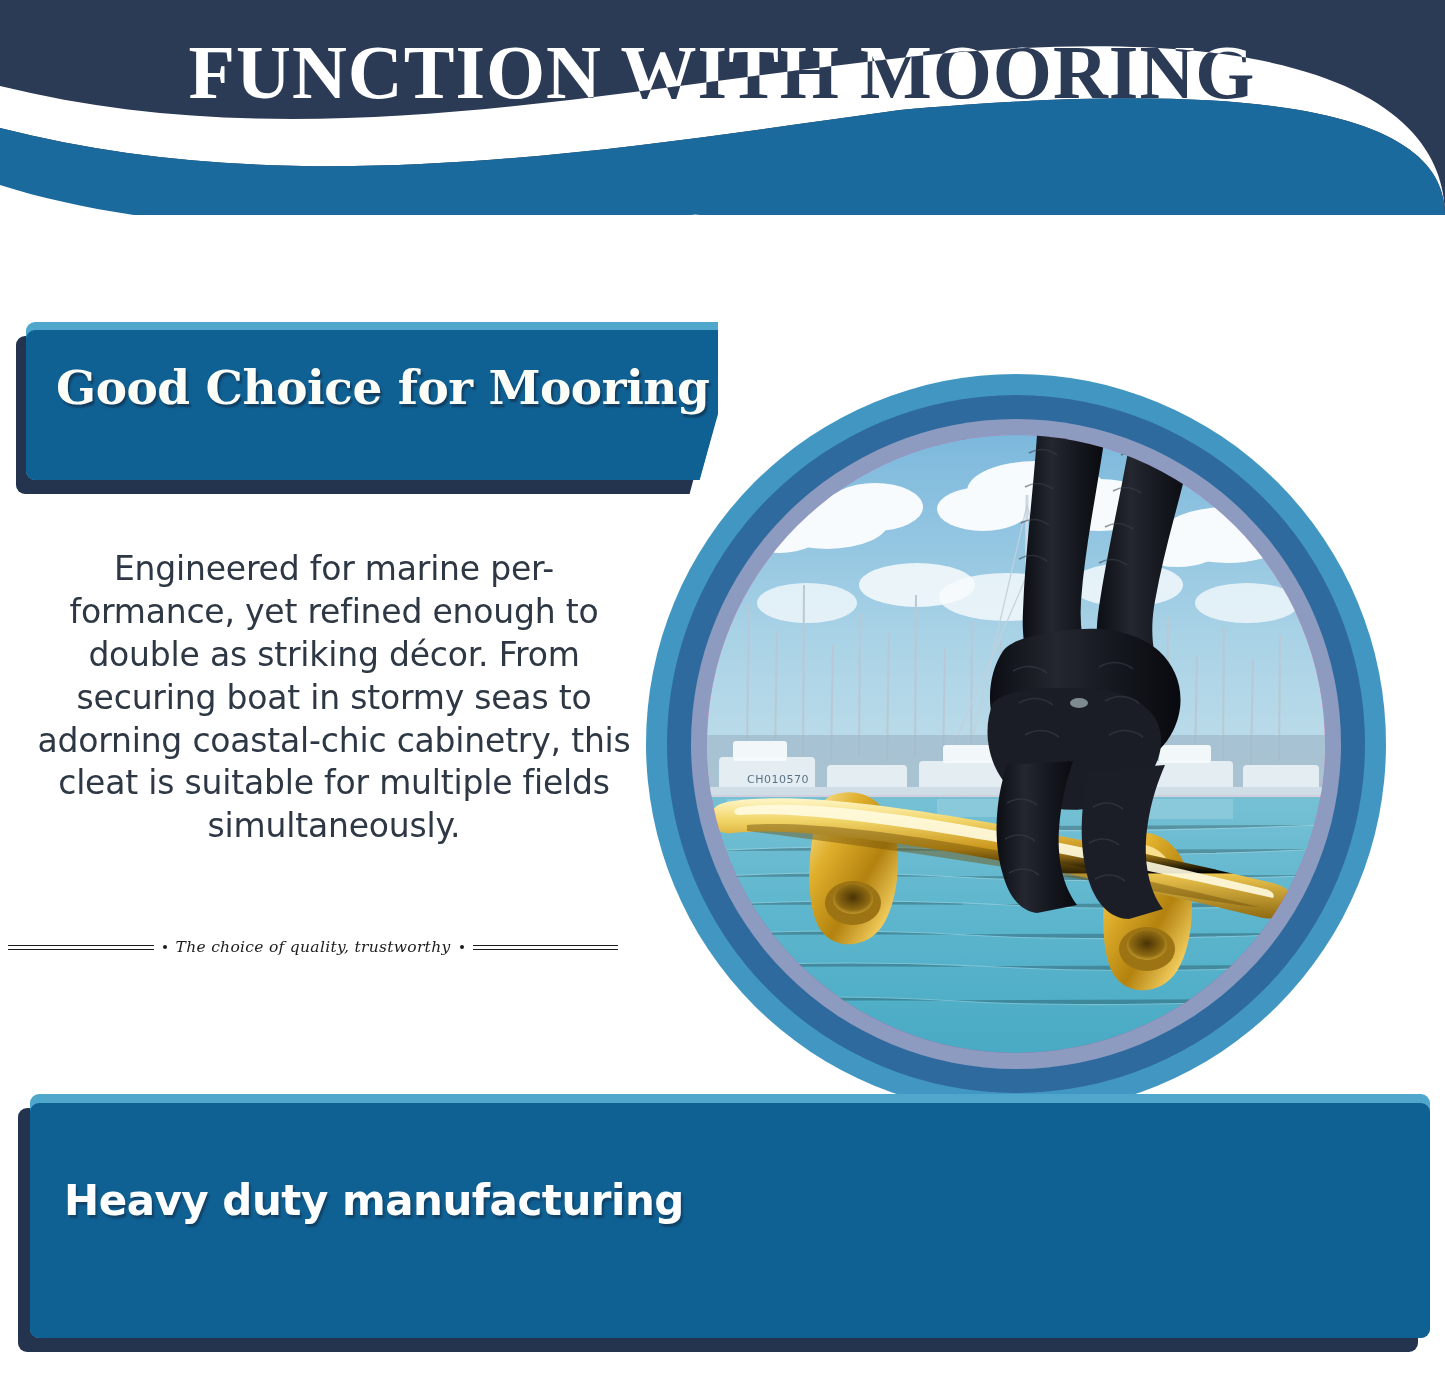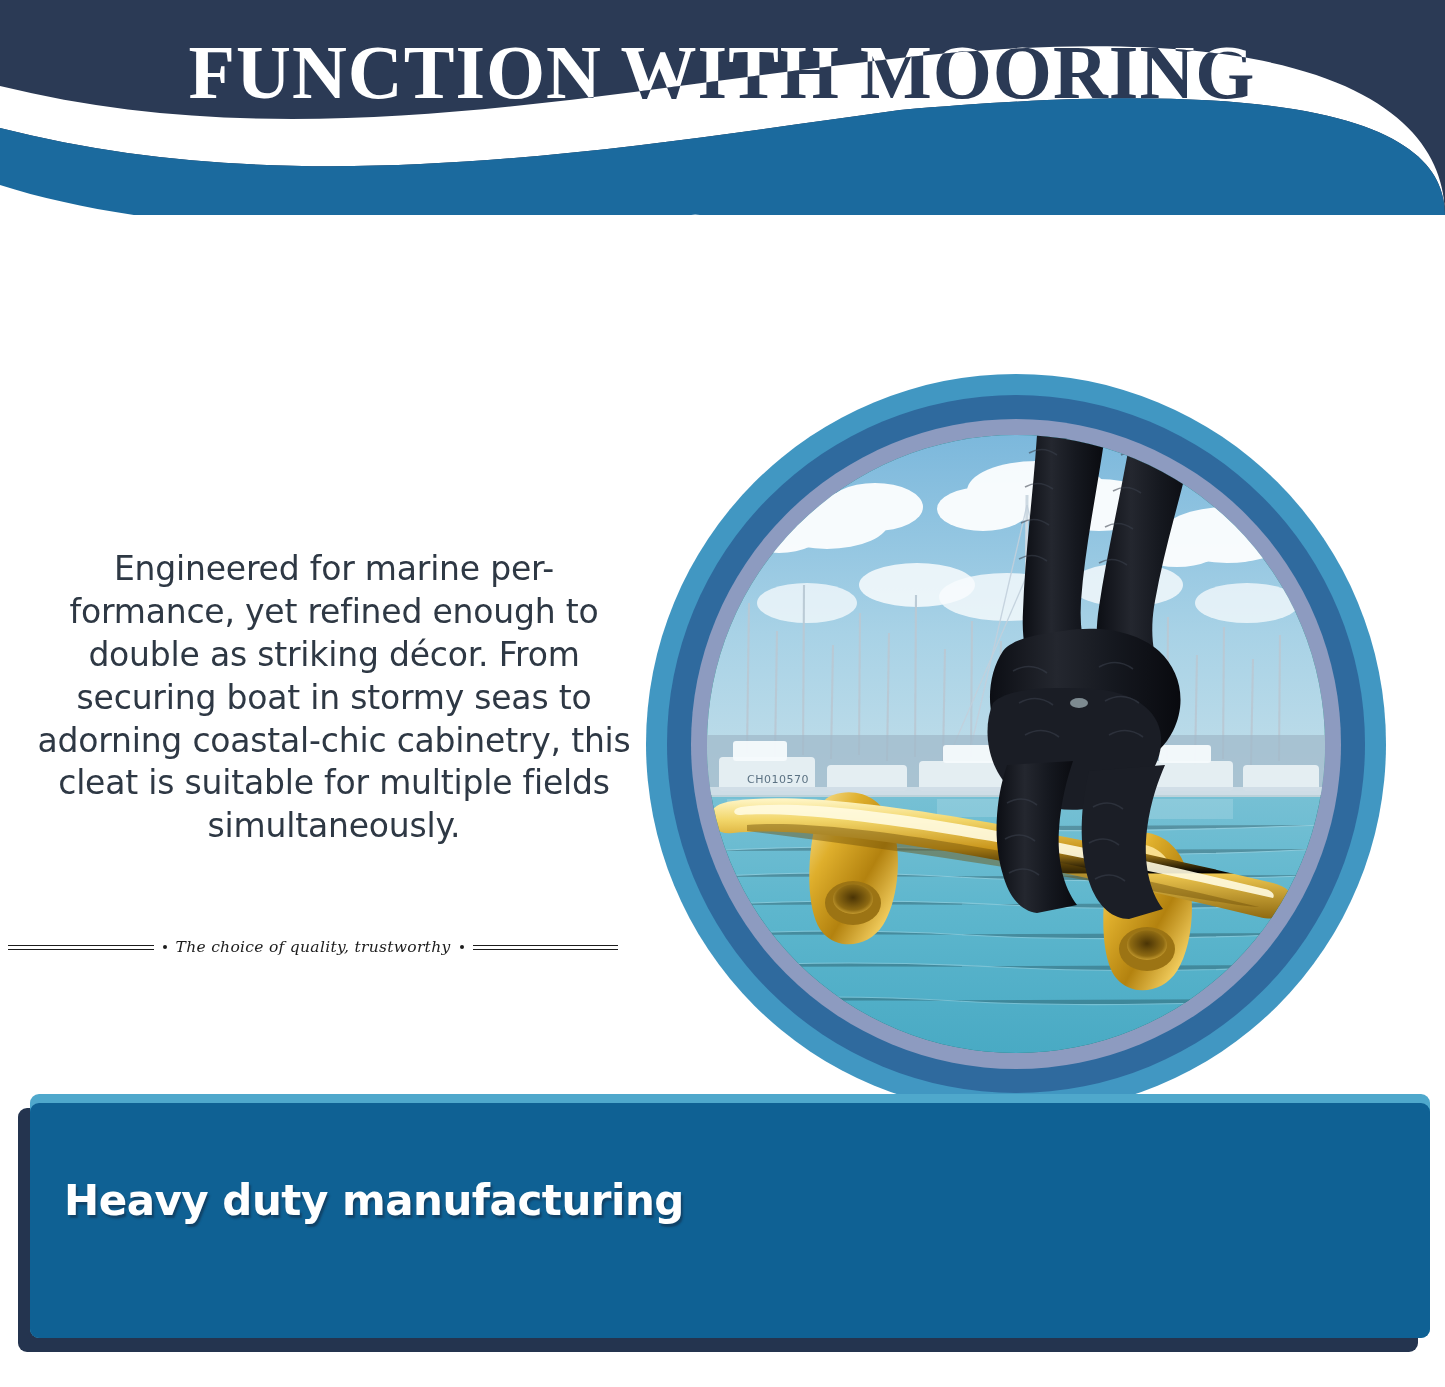--- a/index.html
+++ b/index.html
@@ -153,21 +153,21 @@
   .ring-inner {
     left: 45px; top: 45px; width: 650px; height: 650px;
     background: #8d9bc0;
   }
   .photo {
     position: absolute;
     left: 61px; top: 61px;
     width: 618px; height: 618px;
     border-radius: 50%;
     overflow: hidden;
-    background: #0f766e;
+    background: #ec4899;
   }
   .photo-svg { position: absolute; left: 0; top: 0; }
 
   
   .banner-bot-wrap {
     position: absolute;
     left: 18px;
     top: 1094px;
     width: 1412px;
     height: 258px;
@@ -254,20 +254,26 @@
           <text id="title-a" x="722" y="98" text-anchor="middle" font-family="'Liberation Serif','DejaVu Serif',serif" font-weight="bold" font-size="76" fill="#ffffff" letter-spacing="1">FUNCTION WITH MOORING</text>
         </g>
         <g clip-path="url(#clipInWave)">
           <text id="title-b" x="722" y="98" text-anchor="middle" font-family="'Liberation Serif','DejaVu Serif',serif" font-weight="bold" font-size="76" fill="#2b3a55" letter-spacing="1">FUNCTION WITH MOORING</text>
         </g>
         <text id="title-acc" x="722" y="98" text-anchor="middle" opacity="0">FUNCTION WITH MOORING</text>
       </svg>
     </div>
   </div>
 
+  <div class="banner-top-wrap">
+    <div class="banner-top-shadow"></div>
+    <div class="banner-top-hl"></div>
+    <div class="banner-top-body"></div>
+    <div class="banner-top-text">Good Choice for Mooring</div>
+  </div>
 
   <div class="body-copy">Engineered for marine per-formance, yet refined enough to double as striking décor. From securing boat in stormy seas to adorning coastal-chic cabinetry, this cleat is suitable for multiple fields simultaneously.</div>
 
   <div class="tagline">
     <div class="tag-rule"></div>
     <div class="tag-dot"></div>
     <div class="tag-text">The choice of quality, trustworthy</div>
     <div class="tag-dot"></div>
     <div class="tag-rule"></div>
   </div>

